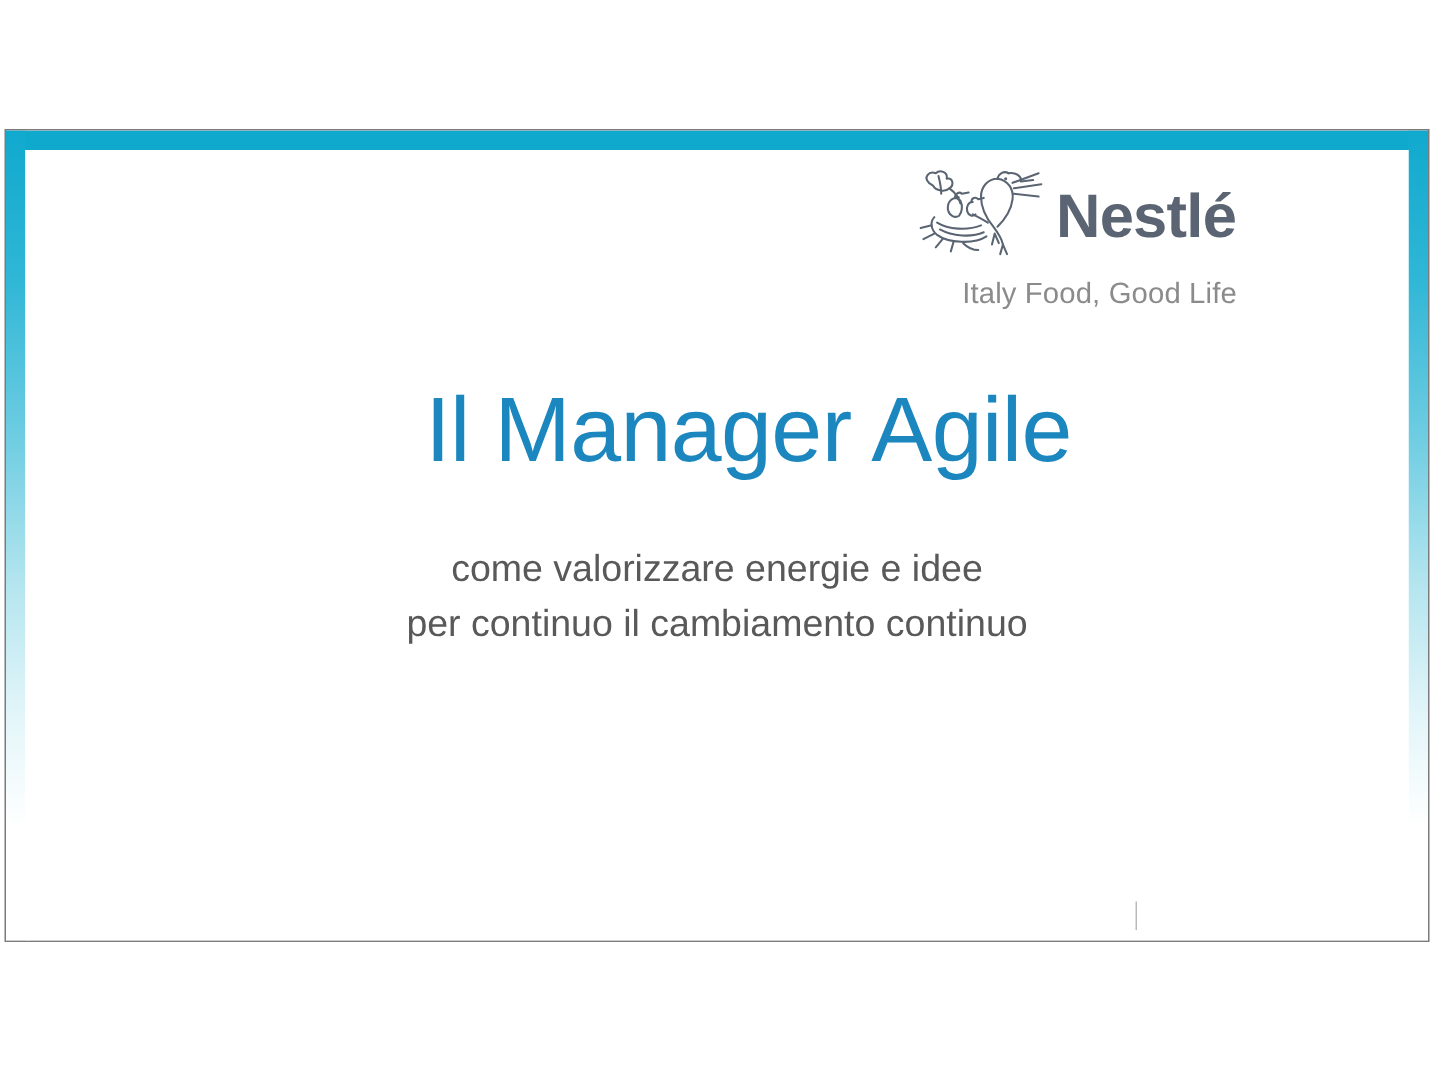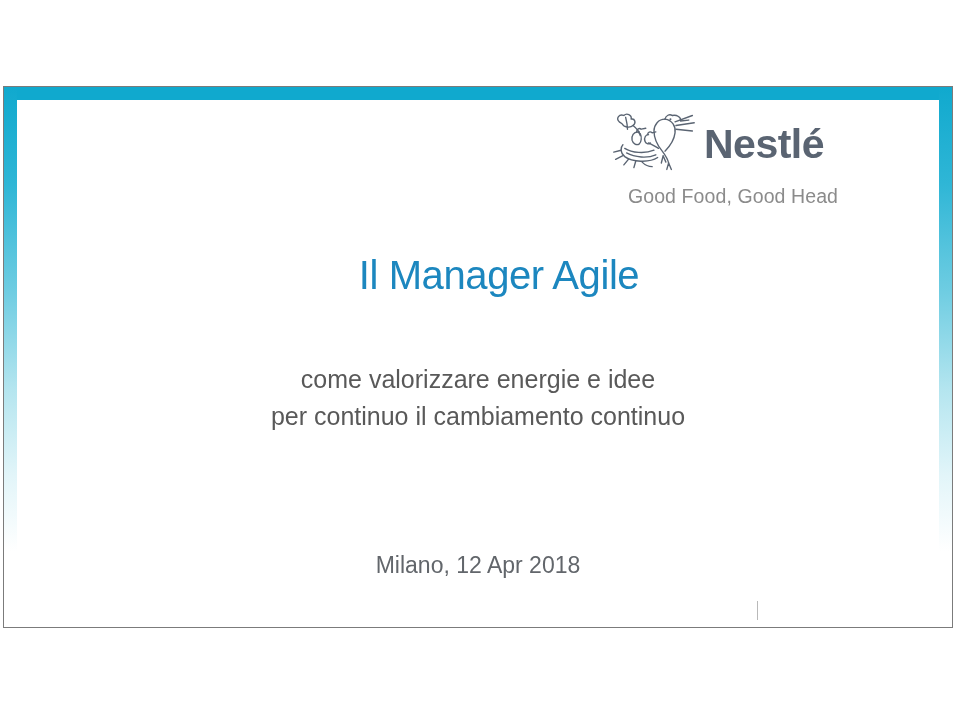--- a/index.html
+++ b/index.html
@@ -128,21 +128,21 @@
   }
 
   
   #title-main {
     position: absolute;
     left: 0;
     right: 0;
     top: 167px;
     text-align: center;
     font-family: "Liberation Sans", sans-serif;
-    font-size: 40px;
+    font-size: 61px;
     font-weight: normal;
     color: #1c87bf;
     letter-spacing: -0.4px;
     line-height: 1.05;
     margin-left: 42px;
   }
   #subtitle-lines {
     position: absolute;
     left: 0;
     right: 0;
@@ -223,30 +223,29 @@
 
           <path d="M16 38 C13 41, 13 47, 18 51 C26 57, 45 58, 54 52"></path>
           <path d="M18 42 C26 47, 40 48, 50 44"></path>
           <path d="M20 47 C29 52, 43 53, 52 49"></path>
           <path d="M14 44 L6 46 M16 50 L8 54 M22 54 L17 60 M30 56 L28 63"></path>
           <path d="M37 57 C40 60, 44 62, 48 62"></path>
           <path d="M44 36 C48 38, 52 40, 55 42"></path>
         </svg>
         <div id="nestle-wordmark">Nestlé</div>
       </div>
-      <div id="nestle-tagline">Good Food, Good Head</div>
+      <div id="nestle-tagline">Italy Food, Good Life</div>
     </div>
 
     <div id="title-main">Il Manager Agile</div>
 
     <div id="subtitle-lines">
       <div class="subtitle-line">come valorizzare energie e idee</div>
       <div class="subtitle-line">per continuo il cambiamento continuo</div>
     </div>
 
     <div id="presenter-block">
-      <div class="presenter-line">Milano, 12 Apr 2018</div>
     </div>
 
     <div id="text-caret"></div>
 
   </div>
 </div>
 
 </body></html>

